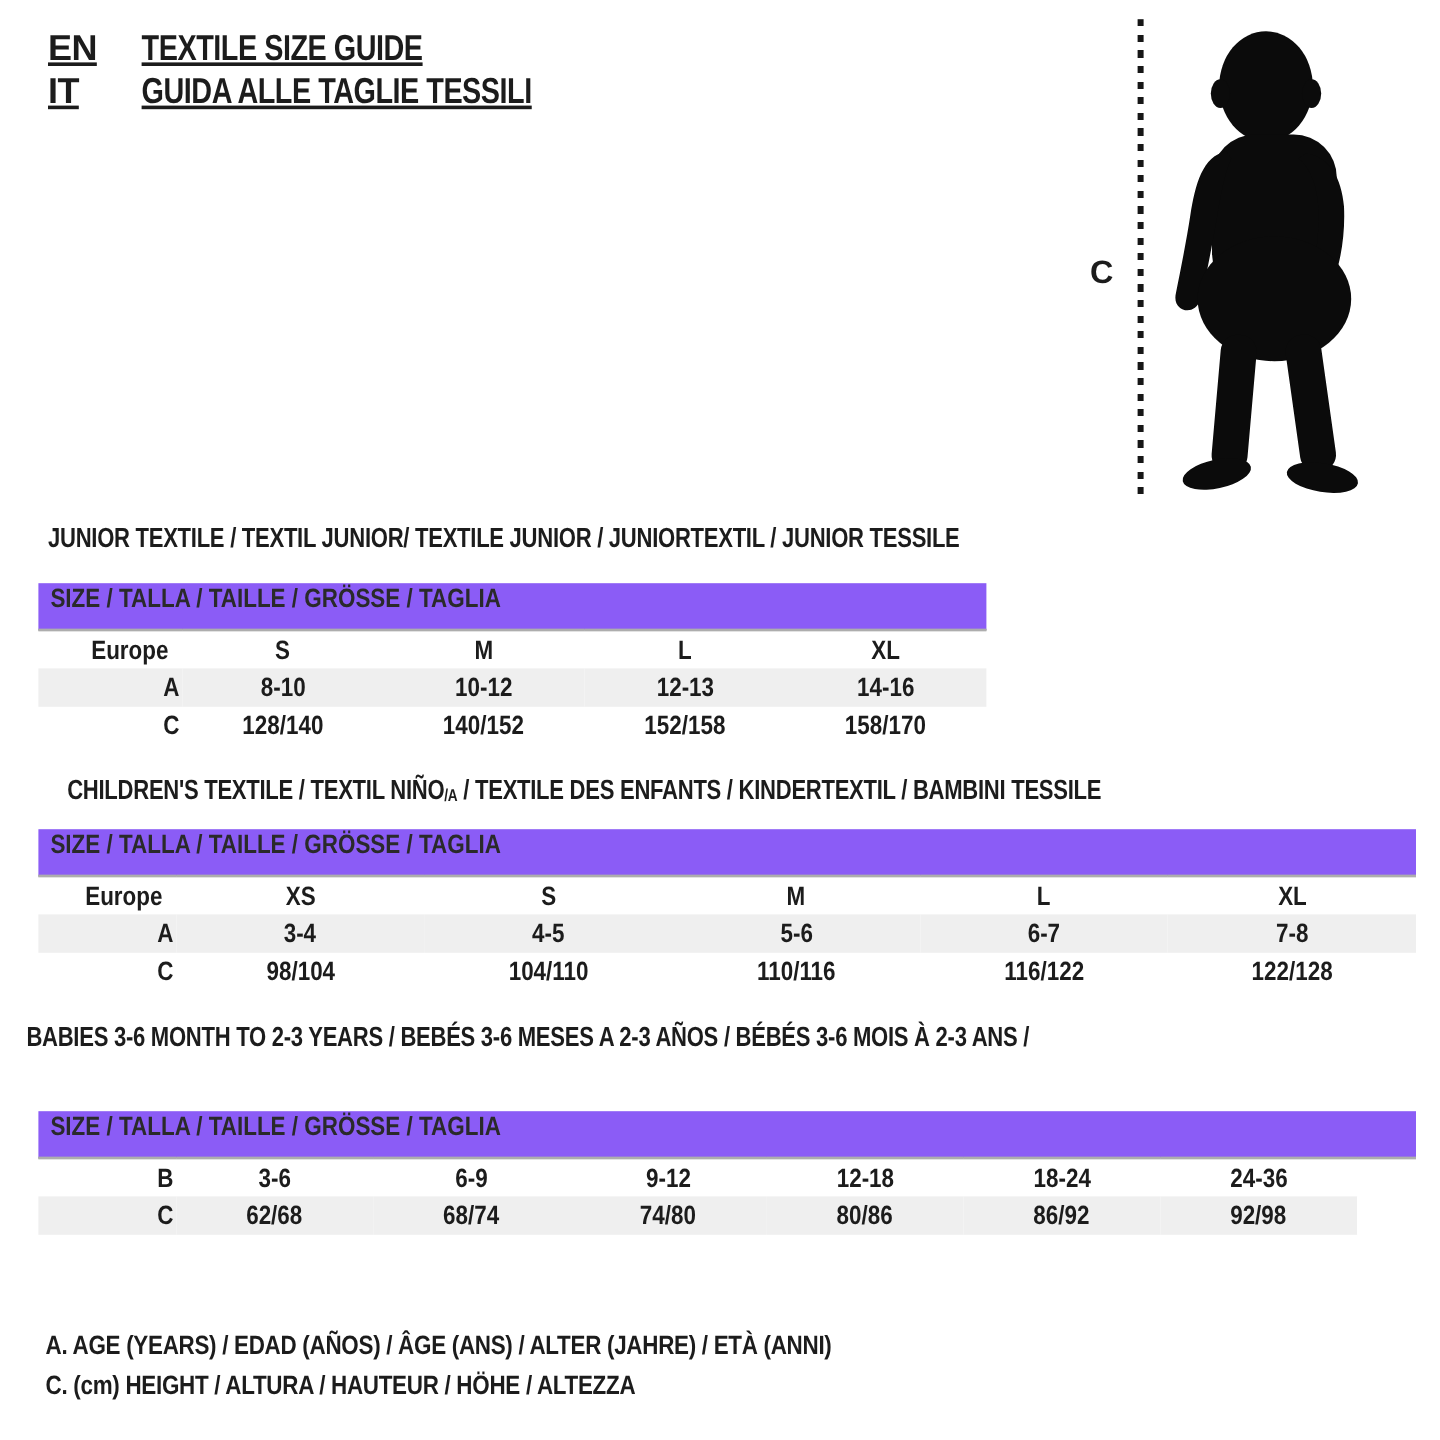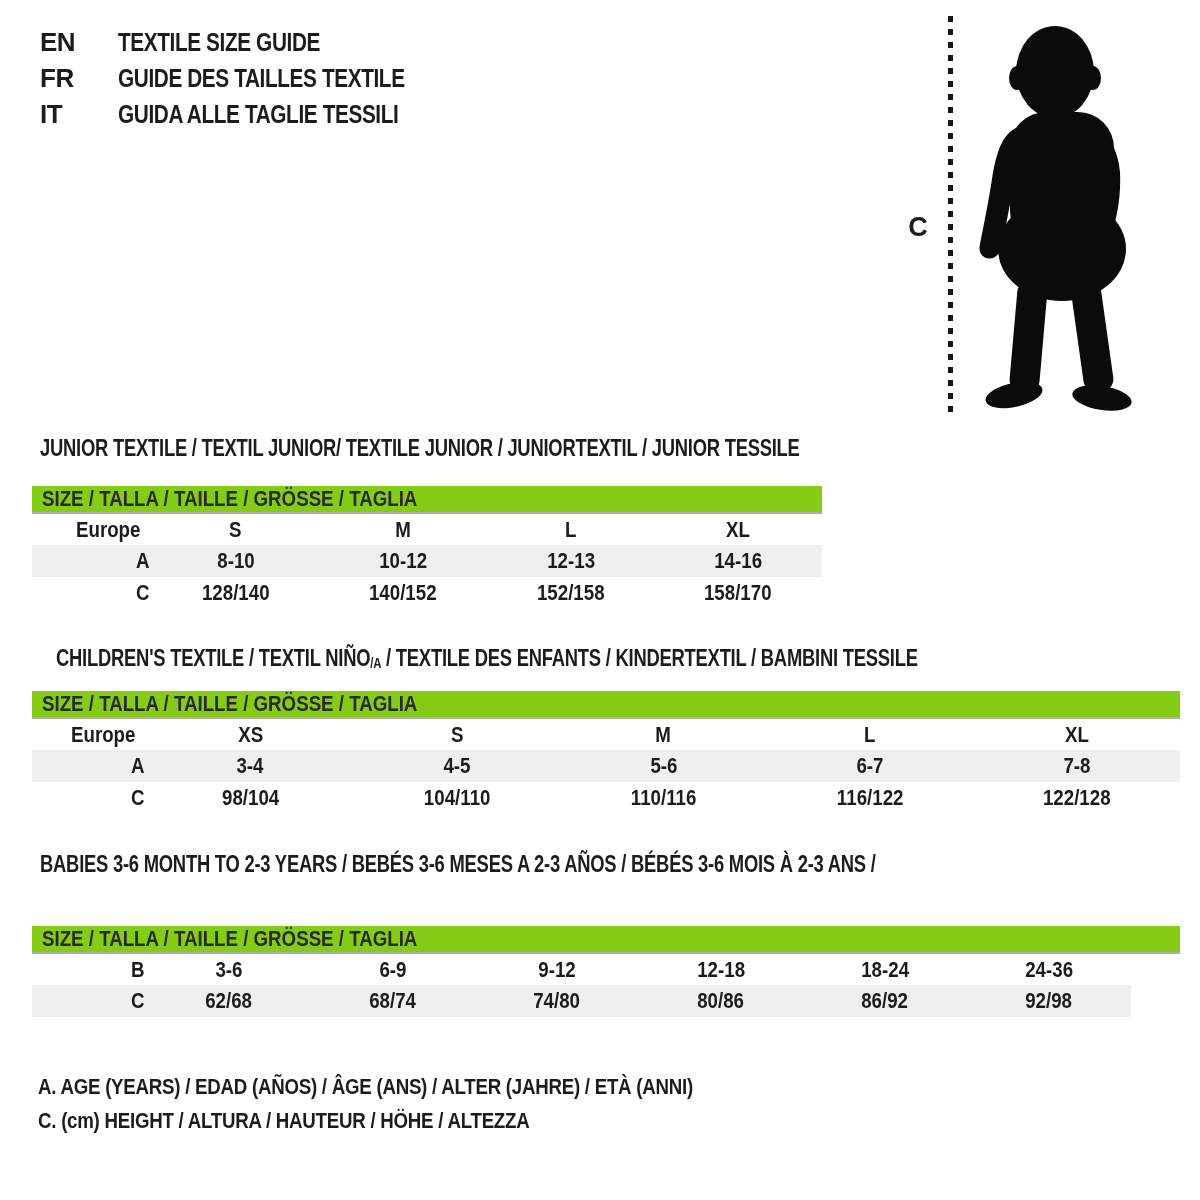--- a/index.html
+++ b/index.html
@@ -11,61 +11,57 @@
   }
   .abs { position:absolute; }
 
   
   .cond   { display:inline-block; transform:scaleX(0.80); transform-origin:0 50%; white-space:nowrap; }
   .cv     { display:inline-block; transform:scaleX(0.85); white-space:nowrap; }
   .cv-l   { display:inline-block; transform:scaleX(0.85); transform-origin:0 50%; white-space:nowrap; }
 
   
   .lang-block { left:40px; top:24px; }
-  .lang-row  { display:flex; align-items:center; height:36px; font-size:26px; font-weight:bold; letter-spacing:-0.5px; }
+  .lang-row  { display:flex; align-items:flex-start; height:36px; font-size:30px; font-weight:bold; letter-spacing:-0.5px;text-decoration:underline; }
   .lang-code { flex:0 0 78px; }
 
   
   .dash-line {
     left:948px; top:16px; width:5px; height:402px;
     background:repeating-linear-gradient(to bottom,#161616 0 6px,transparent 6px 13px);
   }
   .c-label { left:900px; top:212px; width:36px; text-align:center; font-size:27px; font-weight:bold; }
   .toddler-svg { left:962px; top:14px; }
 
   
   h2.sec { position:absolute; margin:0; font-size:23px; font-weight:bold; letter-spacing:-0.3px; line-height:35px; }
   .subA  { font-size:0.62em; vertical-align:-0.12em; }
 
   
   table.size-table { position:absolute; border-collapse:collapse; table-layout:fixed; }
   table.size-table th {
-    background:#84cc16; height:27px; text-align:left; padding:0 0 0 10px;
+    background:#8b5cf6; height:27px; text-align:left; padding:0 0 12px 10px;
     font-size:22px; font-weight:bold; border-bottom:2px solid #adadad; color:#2a2a2a;
   }
   table.size-table td { height:32px; padding:0; text-align:center; font-size:22px; font-weight:bold; }
   table.size-table td.lbl { text-align:right; padding-left:10px; }
   tr.r-alt td { background:#efefef; }
   td.sp { background:#ffffff !important; }
 
   
-  .legend { left:38px; top:1070px; }
+  .legend { left:38px; top:1104px; }
   .legend-line { font-size:22px; font-weight:bold; line-height:34px; letter-spacing:-0.3px; }
 </style>
 </head>
 <body>
 
 <header class="abs lang-block">
   <div class="lang-row">
       <span class="lang-code">EN</span>
       <span class="cond">TEXTILE SIZE GUIDE</span>
-    </div>
-  <div class="lang-row">
-      <span class="lang-code">FR</span>
-      <span class="cond">GUIDE DES TAILLES TEXTILE</span>
     </div>
   <div class="lang-row">
       <span class="lang-code">IT</span>
       <span class="cond">GUIDA ALLE TAGLIE TESSILI</span>
     </div>
 </header>
 
 <div class="abs dash-line"></div>
 <div class="abs c-label">C</div>
 <svg class="abs toddler-svg" width="180" height="405" viewBox="0 0 180 405" aria-hidden="true">
@@ -167,21 +163,21 @@
       <td class="lbl"><span class="cv-l">C</span></td>
       <td><span class="cv">98/104</span></td>
       <td><span class="cv">104/110</span></td>
       <td><span class="cv">110/116</span></td>
       <td><span class="cv">116/122</span></td>
       <td><span class="cv">122/128</span></td>
     </tr>
   </tbody>
 </table>
 
-<h2 class="sec" style="left:40px; top:847px;">
+<h2 class="sec" style="left:22px; top:847px;">
   <div><span class="cond">BABIES 3-6 MONTH TO 2-3 YEARS / BEBÉS 3-6 MESES A 2-3 AÑOS / BÉBÉS 3-6 MOIS À 2-3 ANS /</span></div>
 </h2>
 
 <table class="size-table" style="left:32px; top:926px; width:1148px;">
   <colgroup>
       <col style="width:115px">
       <col style="width:164px">
       <col style="width:164px">
       <col style="width:164px">
       <col style="width:164px">

